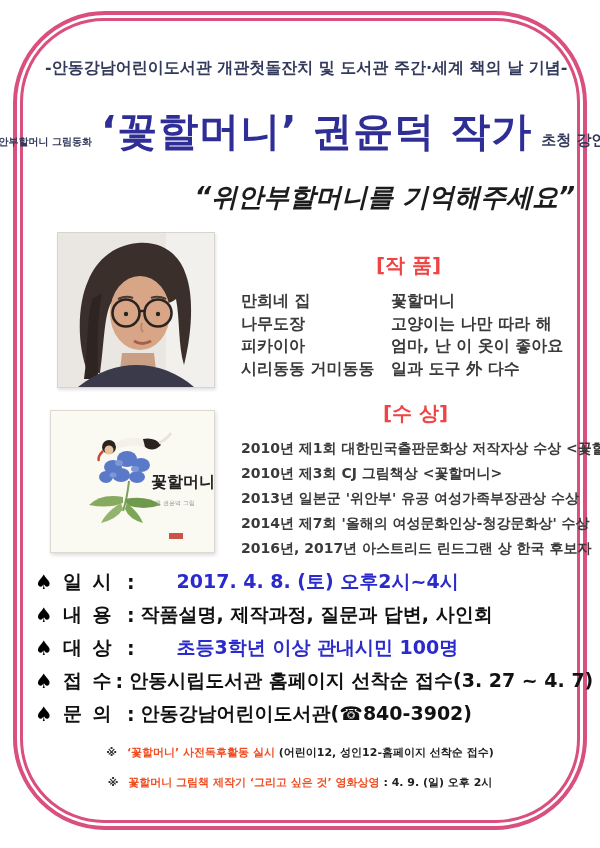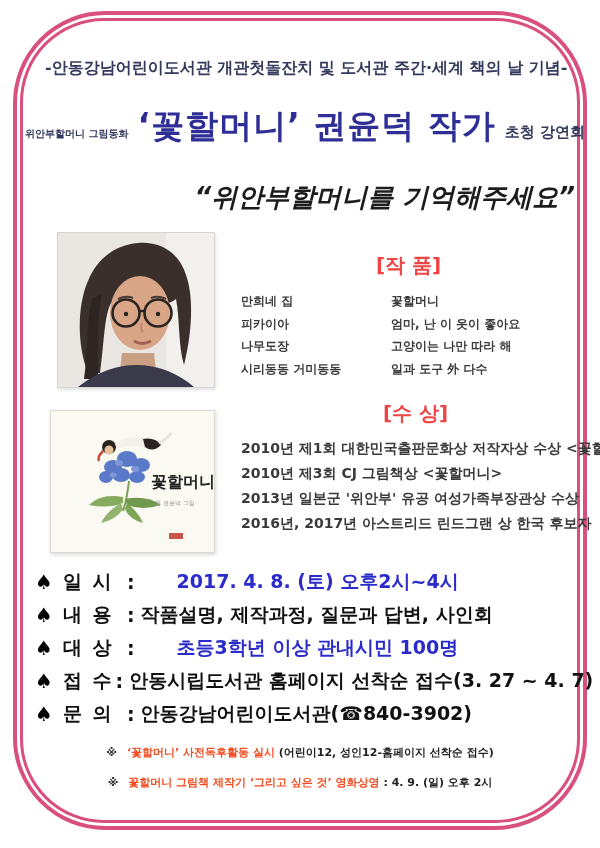--- a/index.html
+++ b/index.html
@@ -13,34 +13,34 @@
     border:4px solid #d94f7d; border-radius:92px; }
   .border-inner { position:absolute; left:20px; right:20px; top:18px; bottom:25px;
     border:3px solid #d94f7d; border-radius:84px; }
 
   .header { position:absolute; top:58px; left:45px; right:45px; text-align:right;
     font-size:16px; font-weight:bold; color:#333a5c; white-space:nowrap; }
 
   .title-row { position:absolute; top:104px; left:26px; right:16px; display:flex;
     align-items:baseline; justify-content:center; gap:9px; white-space:nowrap; }
   .t-pre  { font-size:10px; font-weight:bold; color:#333a5c; }
-  .t-main { font-size:33px; font-weight:bold; color:#2e2e96; letter-spacing:1px; }
+  .t-main { font-size:40px; font-weight:bold; color:#2e2e96; letter-spacing:1px; }
   .t-suf  { font-size:15px; font-weight:bold; color:#333a5c; }
 
   .quote { position:absolute; top:180px; left:145px; right:25px; text-align:right;
     font-size:26px; font-weight:bold; font-style:italic; color:#1c1c1c; white-space:nowrap; }
 
   .photo { position:absolute; left:57px; top:232px; width:158px; height:156px;
     border:1px solid #d8d5d0; box-shadow:1px 2px 3px rgba(0,0,0,.12); background:#eae7e2; }
   .photo svg { display:block; }
 
   .works { position:absolute; left:241px; top:252px; right:24px; color:#3a3a3a; }
   .sec-heading { font-size:20px; font-weight:bold; color:#ef4444;text-align:center; }
   .works-grid { margin-top:11px; }
-  .works-row { display:flex; line-height:22.5px; font-size:12px; font-weight:600; white-space:nowrap; }
+  .works-row { display:flex; line-height:22.5px; font-size:16px; font-weight:600; white-space:nowrap; }
   .works-left { width:150px; }
 
   .book { position:absolute; left:50px; top:410px; width:165px; height:143px;
     background:#fbfaf2; border:1px solid #dcd9d2; box-shadow:1px 2px 4px rgba(0,0,0,.15); }
 
   .awards { position:absolute; left:241px; top:400px; right:10px; color:#3a3a3a; }
   .award-items { margin-top:9px; }
   .award-line { font-size:14px; font-weight:600; line-height:25px; white-space:nowrap; }
 
   .details { position:absolute; left:35px; top:565px; right:20px; }
@@ -101,26 +101,26 @@
   </div>
 
   <div class="works">
     <div class="sec-heading">[작  품]</div>
     <div class="works-grid">
       <div class="works-row">
         <span class="works-left">만희네 집</span>
         <span class="works-right">꽃할머니</span>
       </div>
       <div class="works-row">
+        <span class="works-left">나무도장</span>
+        <span class="works-right">고양이는 나만 따라 해</span>
+      </div>
+      <div class="works-row">
         <span class="works-left">피카이아</span>
         <span class="works-right">엄마, 난 이 옷이 좋아요</span>
-      </div>
-      <div class="works-row">
-        <span class="works-left">나무도장</span>
-        <span class="works-right">고양이는 나만 따라 해</span>
       </div>
       <div class="works-row">
         <span class="works-left">시리동동 거미동동</span>
         <span class="works-right">일과 도구 外 다수</span>
       </div>
     </div>
   </div>
 
   <div class="book">
     <svg width="163" height="141" viewBox="0 0 163 141">
@@ -159,20 +159,21 @@
       <rect x="118" y="122" width="14" height="6" fill="#c9554a"></rect>
     </svg>
   </div>
 
   <div class="awards">
     <div class="sec-heading">[수 상]</div>
     <div class="award-items">
       <div class="award-line">2010년 제1회 대한민국출판문화상 저작자상 수상 &lt;꽃할머니&gt;</div>
       <div class="award-line">2010년 제3회 CJ 그림책상 &lt;꽃할머니&gt;</div>
       <div class="award-line">2013년 일본군 '위안부' 유공 여성가족부장관상 수상</div>
+      <div class="award-line">2014년 제7회 '올해의 여성문화인상-청강문화상' 수상</div>
       <div class="award-line">2016년, 2017년 아스트리드 린드그랜 상 한국 후보자</div>
     </div>
   </div>
 
   <div class="details">
     <div class="detail-row">
       <span class="spade">♠</span>
       <span class="dlabel">일 시</span>
       <span class="dcolon">:</span>
       <span class="dvalue blue">2017. 4. 8. (토) 오후2시~4시</span>

